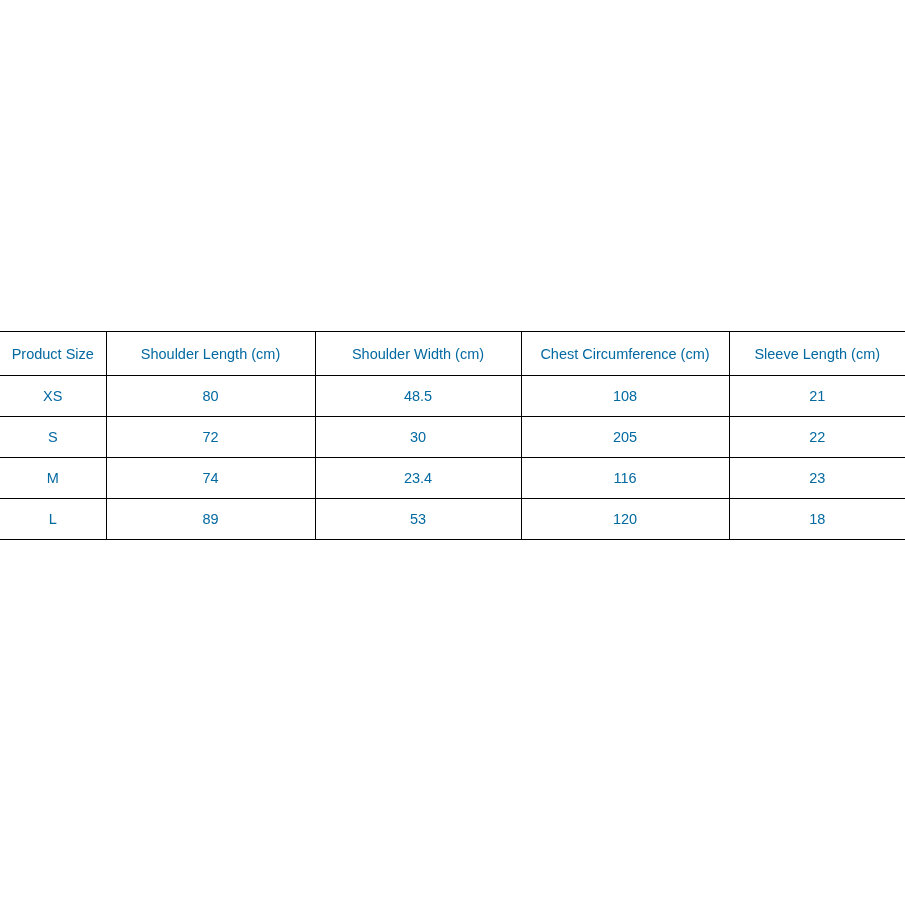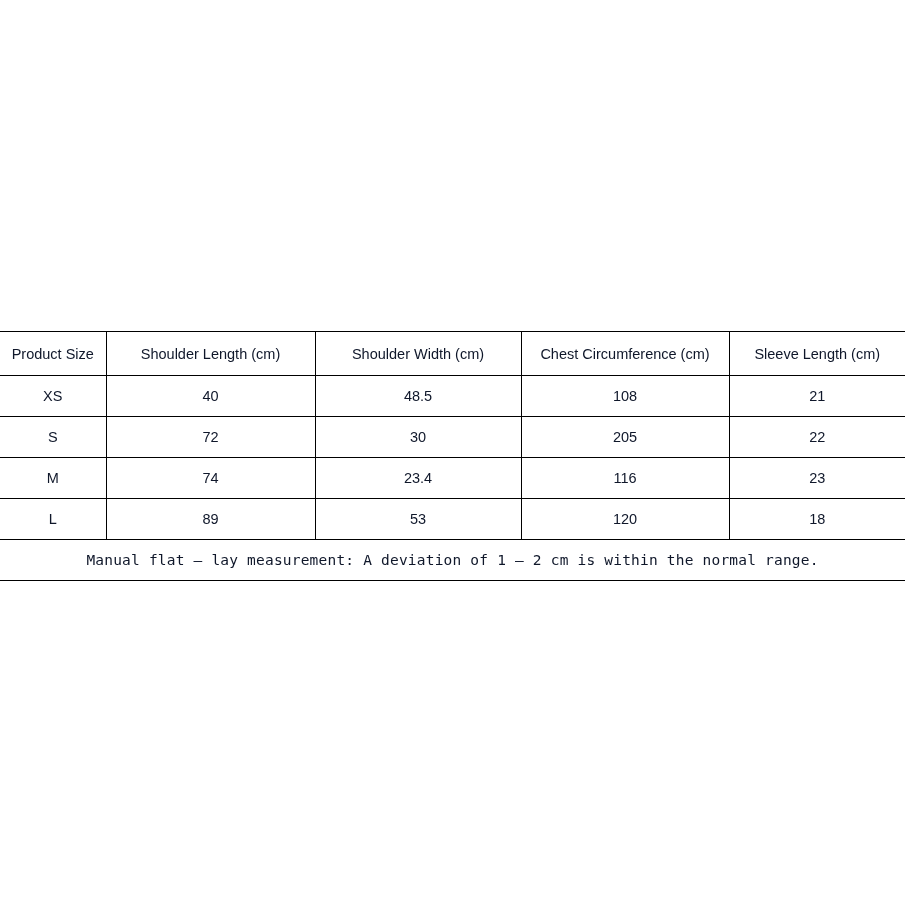--- a/index.html
+++ b/index.html
@@ -35,21 +35,21 @@
   table.size-table td,
   table.size-table th {
     border-right: 1px solid #000;
     border-bottom: 1px solid #000;
     text-align: center;
     vertical-align: middle;
     font-weight: normal;
     font-size: 14.5px;
     height: 40px;
     padding: 0;
-    color: #0f172a;
+    color: #0369a1;
   }
   table.size-table tr td:last-child,
   table.size-table tr th:last-child {
     border-right: none;
   }
   table.size-table thead th {
     font-size: 14.5px;
     height: 43px;
   }
   .col-size { width: 106px; }
@@ -85,21 +85,21 @@
           <th>Product Size</th>
           <th>Shoulder Length (cm)</th>
           <th>Shoulder Width (cm)</th>
           <th>Chest Circumference (cm)</th>
           <th>Sleeve Length (cm)</th>
         </tr>
       </thead>
       <tbody>
         <tr>
           <td>XS</td>
-          <td>40</td>
+          <td>80</td>
           <td>48.5</td>
           <td>108</td>
           <td>21</td>
         </tr>
         <tr>
           <td>S</td>
           <td>72</td>
           <td>30</td>
           <td>205</td>
           <td>22</td>
@@ -111,19 +111,16 @@
           <td>116</td>
           <td>23</td>
         </tr>
         <tr>
           <td>L</td>
           <td>89</td>
           <td>53</td>
           <td>120</td>
           <td>18</td>
         </tr>
-        <tr class="note-row">
-          <td colspan="5">Manual flat – lay measurement: A deviation of 1 – 2 cm is within the normal range.</td>
-        </tr>
       </tbody>
     </table>
   </div>
 </div>
 
 </body></html>

